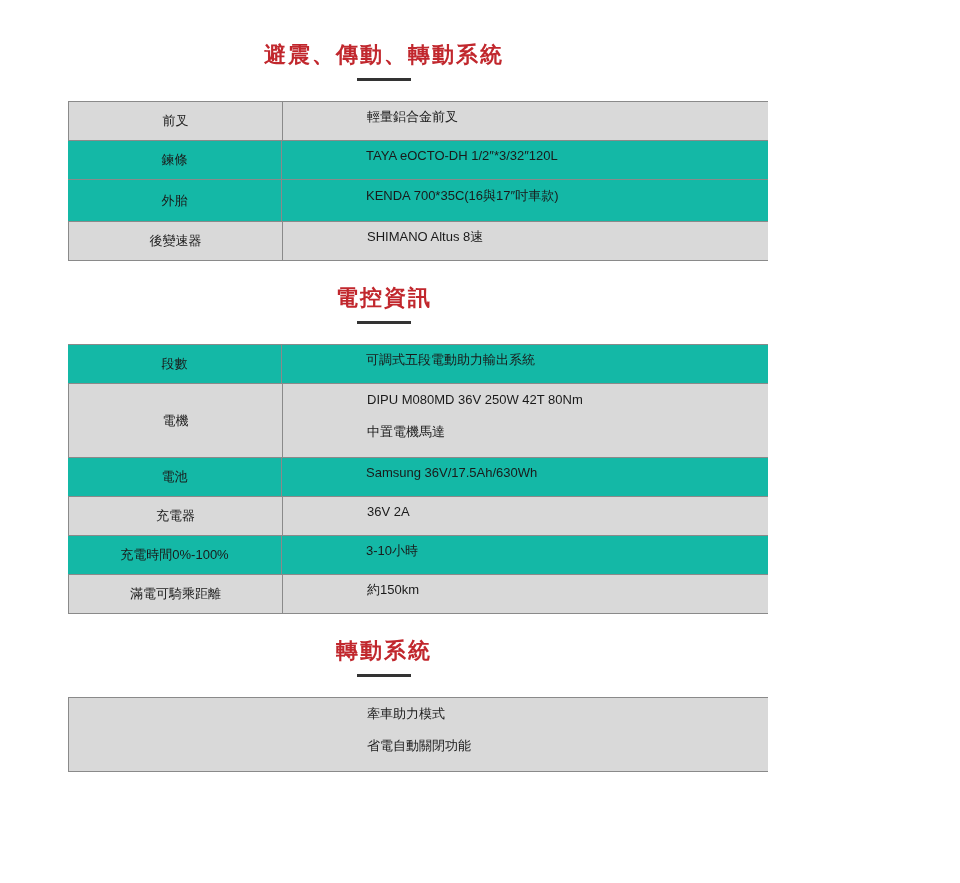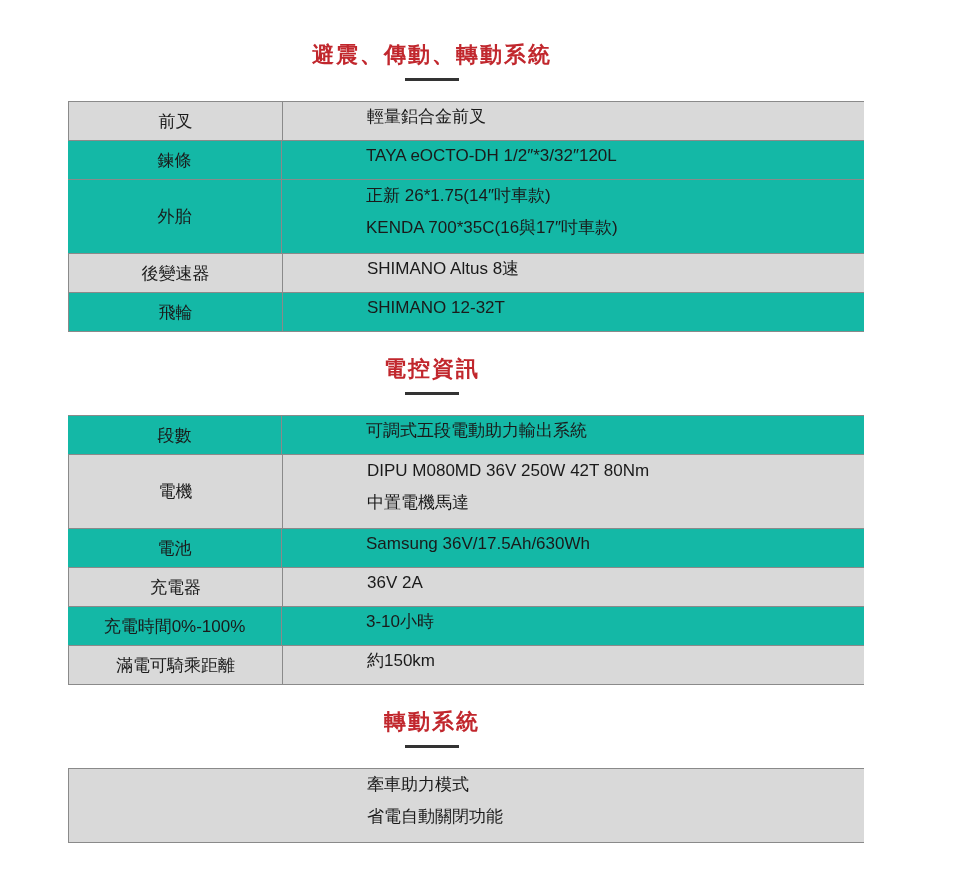--- a/index.html
+++ b/index.html
@@ -4,21 +4,21 @@
 <style>
   * { box-sizing: border-box; }
   html, body { margin: 0; padding: 0; background: #ffffff; }
   body {
     font-family: "Liberation Sans", "DejaVu Sans", sans-serif;
     color: #1a1a1a;
     -webkit-font-smoothing: antialiased;
   }
   .page {
     position: relative;
-    width: 864px;
+    width: 768px;
     height: 883px;
     padding-top: 42px;
     overflow: hidden;
     background: #ffffff;
   }
   .spec-section { margin-bottom: 24px; }
   .section-title {
     margin: 0;
     text-align: center;
     font-size: 22px;
@@ -46,21 +46,21 @@
   .row:first-child { border-top: 1px solid var(--border, #8a8a8a); }
   .row.shaded {
     background: var(--shade, #d9d9d9);
     border-left: 1px solid var(--border, #8a8a8a);
     border-right: 1px solid var(--border, #8a8a8a);
   }
   .row:last-child {
     border-left: 1px solid var(--border, #8a8a8a);
     border-right: 1px solid var(--border, #8a8a8a);
   }
-  .cell { font-size: 17px; }
+  .cell { font-size: 13px; }
   .label-cell {
     flex: 0 0 214px;
     width: 214px;
     display: flex;
     align-items: center;
     justify-content: center;
     text-align: center;
     border-right: 1px solid var(--border, #8a8a8a);
     padding: 0 6px;
   }
@@ -95,38 +95,31 @@
     <div class="cell label-cell">鍊條</div>
     <div class="cell value-cell">
               <div class="line">TAYA eOCTO-DH 1/2″*3/32″120L</div>
             </div>
   </div>
 
 
   <div class="row multi">
     <div class="cell label-cell">外胎</div>
     <div class="cell value-cell">
-              <div class="line">正新 26*1.75(14″吋車款)</div>
               <div class="line">KENDA 700*35C(16與17″吋車款)</div>
             </div>
   </div>
 
   <div class="row shaded">
     <div class="cell label-cell">後變速器</div>
     <div class="cell value-cell">
               <div class="line">SHIMANO Altus 8速</div>
             </div>
   </div>
 
-  <div class="row">
-    <div class="cell label-cell">飛輪</div>
-    <div class="cell value-cell">
-              <div class="line">SHIMANO 12-32T</div>
-            </div>
-  </div>
 </div>
   </section>
 
   <section class="spec-section">
     <h2 class="section-title">電控資訊</h2>
     <div class="title-underline"></div>
     <div class="spec-table">
 
   <div class="row">
     <div class="cell label-cell">段數</div>

